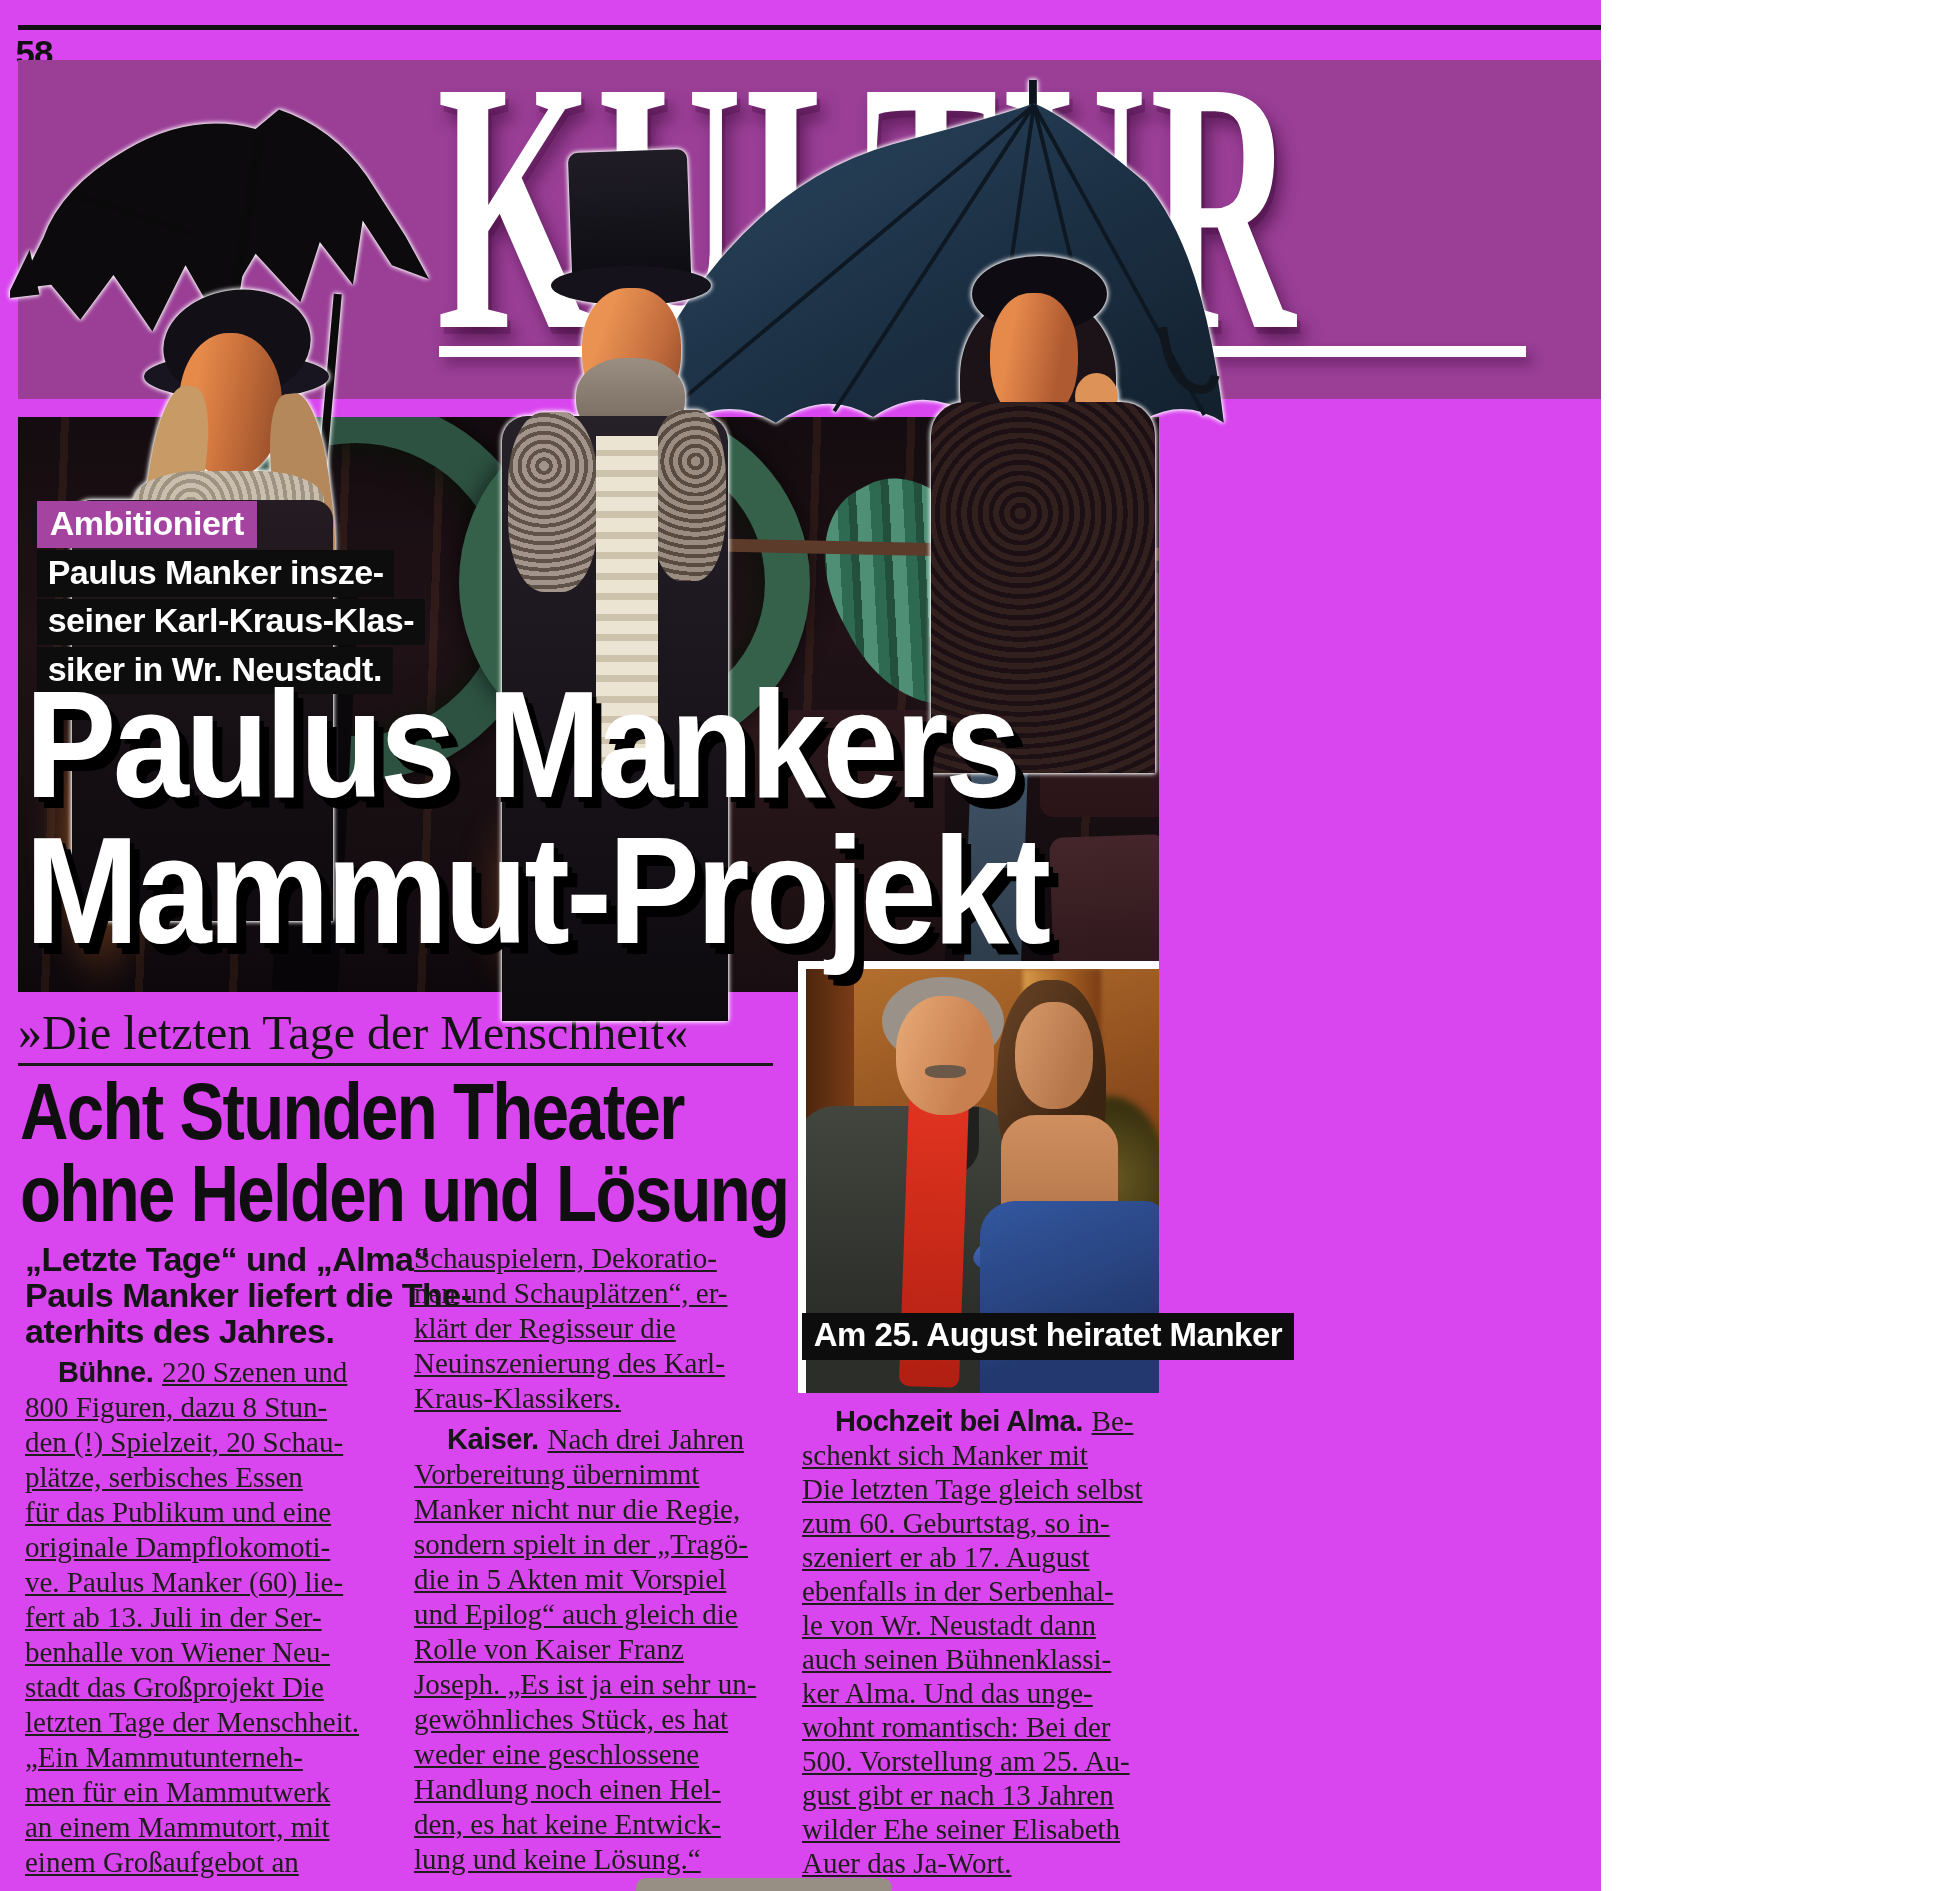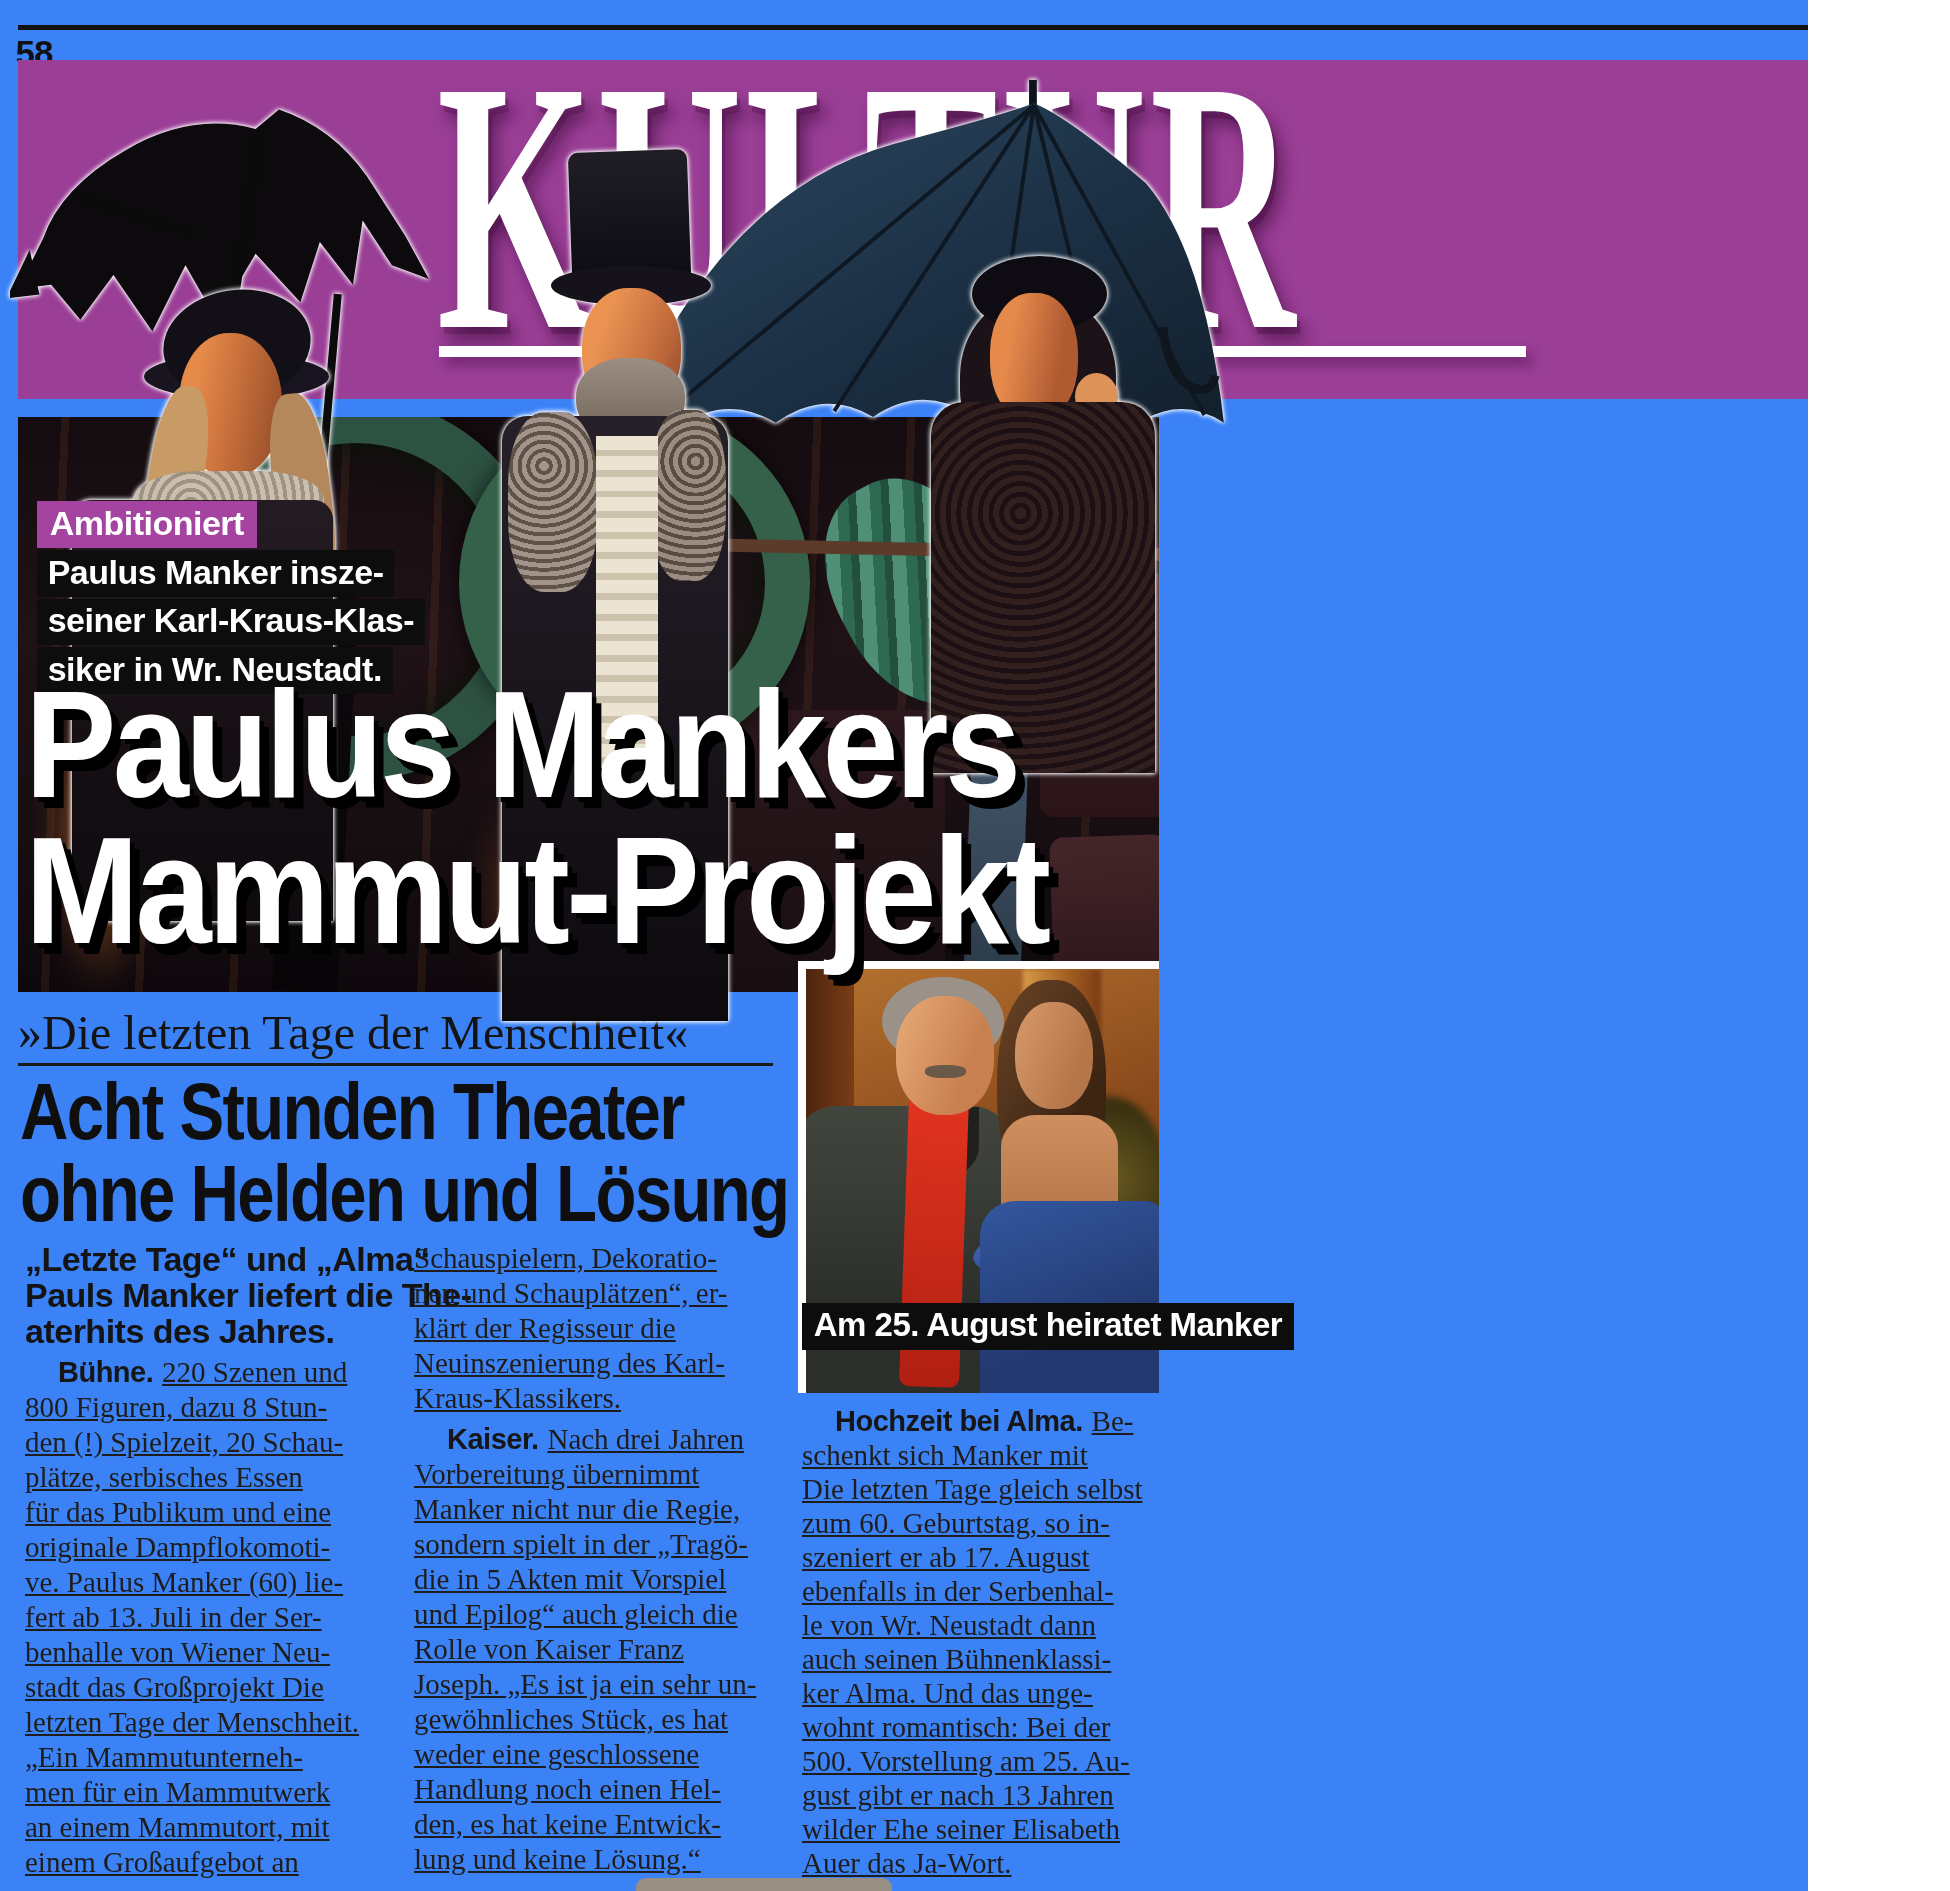--- a/index.html
+++ b/index.html
@@ -1,16 +1,16 @@
 <!DOCTYPE html>
 <html><head>
 <meta charset="utf-8">
 <style>
   html,body{margin:0;padding:0;background:#fff;}
-  .page{position:relative;width:1808px;height:1892px;background:#3b82f6;overflow:hidden;
+  .page{position:relative;width:1601px;height:1892px;background:#d946ef;overflow:hidden;
         font-family:"Liberation Sans",sans-serif;color:#1a1a1a;}
   .abs{position:absolute;}
 
   
   .top-rule{left:17.6px;top:25px;width:1915px;height:4.9px;background:#111;}
   .page-number{left:15.6px;top:33px;font-size:35px;font-weight:700;letter-spacing:-1px;color:#111;}
 
   
   .banner{left:17.6px;top:60px;width:1915px;height:339px;background:#9a3e96;z-index:1;overflow:visible;}
   .banner-title{position:absolute;left:419px;top:-33px;font-family:"Liberation Serif",serif;
@@ -126,21 +126,21 @@
         background:linear-gradient(120deg,#6a4426,#3c2412 70%);}
   .ip-wom-face{left:209px;top:33px;width:78px;height:107px;border-radius:46%;
         background:linear-gradient(110deg,#d8996a,#b5764a 75%);}
   .ip-wom-chest{left:195px;top:146px;width:117px;height:107px;border-radius:30% 30% 0 0;
         background:linear-gradient(180deg,#cf8f5f,#b5764a);}
   .ip-dress{left:174px;top:232px;width:185px;height:195px;border-radius:35px 19.5px 0 0;
         background:linear-gradient(160deg,#33579f,#22386e 70%);}
   .ip-dress-ruffle{left:166px;top:244px;width:195px;height:59px;border-radius:50%;
         transform:rotate(-10deg);background:linear-gradient(180deg,#4a6fc0,#2a4488);}
   .inset-caption{left:802px;top:1301px;z-index:9;}
-  .inset-caption .cutline{font-size:33px;padding:2px 11.7px 5.9px;margin-top:2px;}
+  .inset-caption .cutline{font-size:33px;padding:2px 11.7px 5.9px;margin-top:12px;}
 
   
   .kicker{left:18px;top:1005px;font-family:"Liberation Serif",serif;font-size:48px;color:#141414;z-index:4;white-space:nowrap;}
   .kicker-rule{left:17.6px;top:1063px;width:755px;height:2.9px;background:#1a1a1a;z-index:4;}
   .subhead{left:19.5px;top:1071px;font-size:79px;line-height:82px;font-weight:700;color:#0f0f0f;
         letter-spacing:-2px;transform:scaleX(0.85);transform-origin:left top;white-space:nowrap;z-index:4;}
 
   
   .col{z-index:4;width:374px;}
   .col p{margin:0 0 5.9px 0;}

